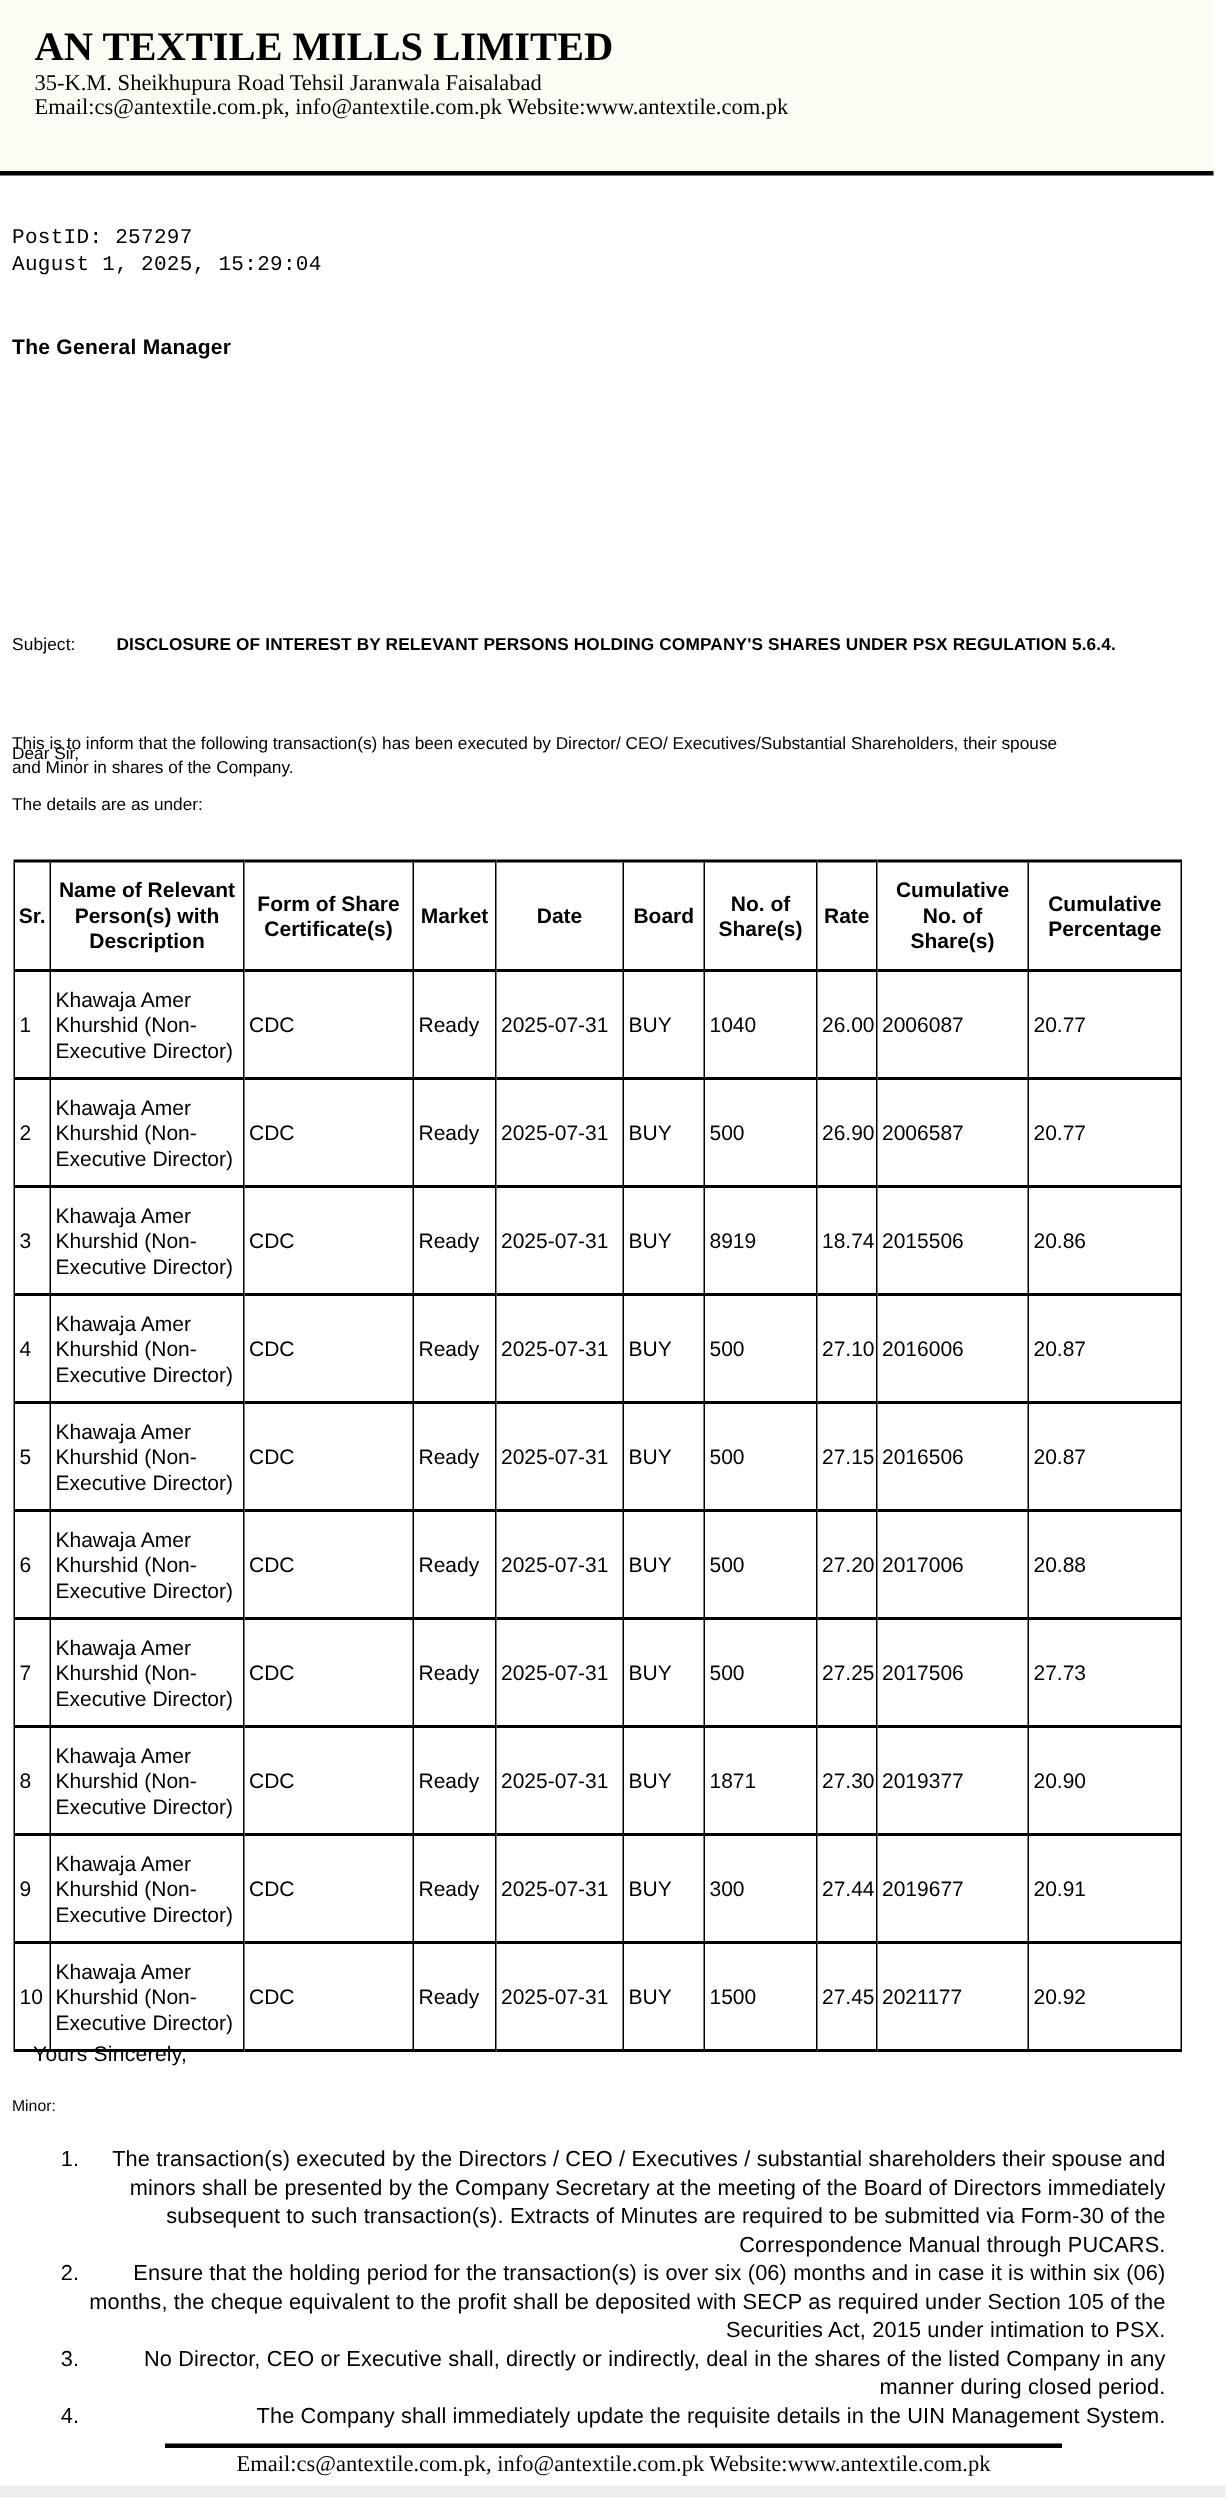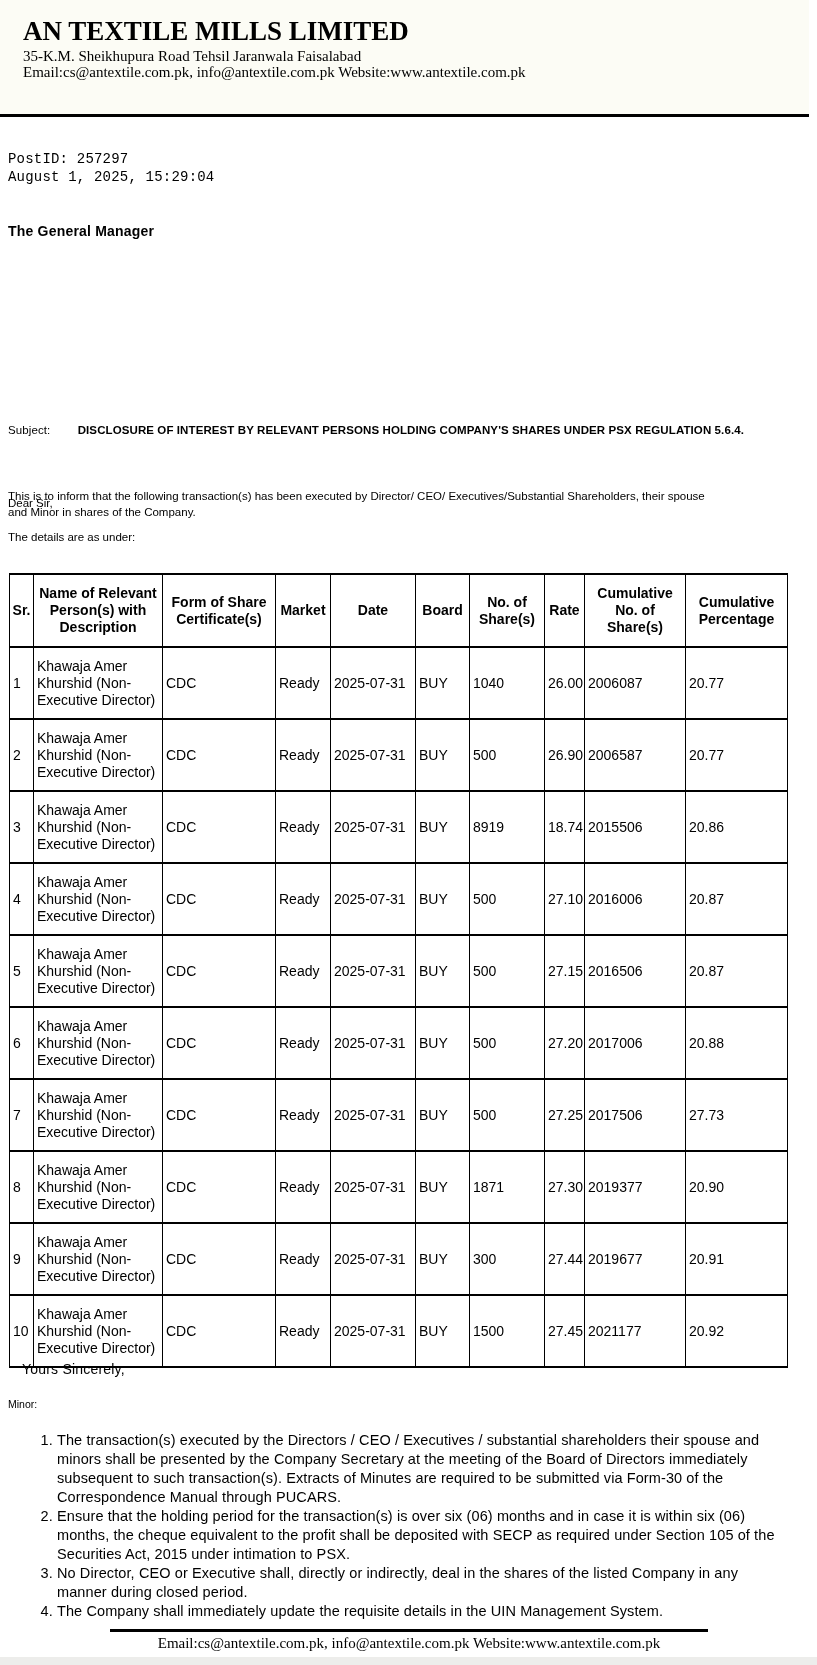--- a/index.html
+++ b/index.html
@@ -55,21 +55,21 @@
   .tx-table td{
     text-align:left;vertical-align:middle;
     line-height:17px;padding:1px 3px;height:68px;
   }
   
   .closing{position:absolute;top:1361px;left:8px;font-size:14px;letter-spacing:0.2px;margin-left:14px;}
   .notes-label{position:absolute;top:1398px;left:8px;font-size:10.5px;}
   .notes-list{
     position:absolute;top:1431px;left:37px;width:720px;
     margin:0;padding-left:20px;
-    font-size:14.5px;line-height:19px;letter-spacing:0.1px;
+    font-size:14.5px;line-height:19px;letter-spacing:0.1px;text-align:right;
   }
   .notes-list li{margin:0;padding:0;}
   
   .page-footer{position:absolute;top:1629px;left:110px;width:598px;text-align:center;}
   .footer-rule{height:3px;background:#000;}
   .footer-text{
     font-family:"Liberation Serif",serif;
     font-size:15px;line-height:17px;padding-top:3px;
   }
   .bottom-strip{position:absolute;bottom:0;left:0;width:100%;height:8px;background:#ededeb;}

